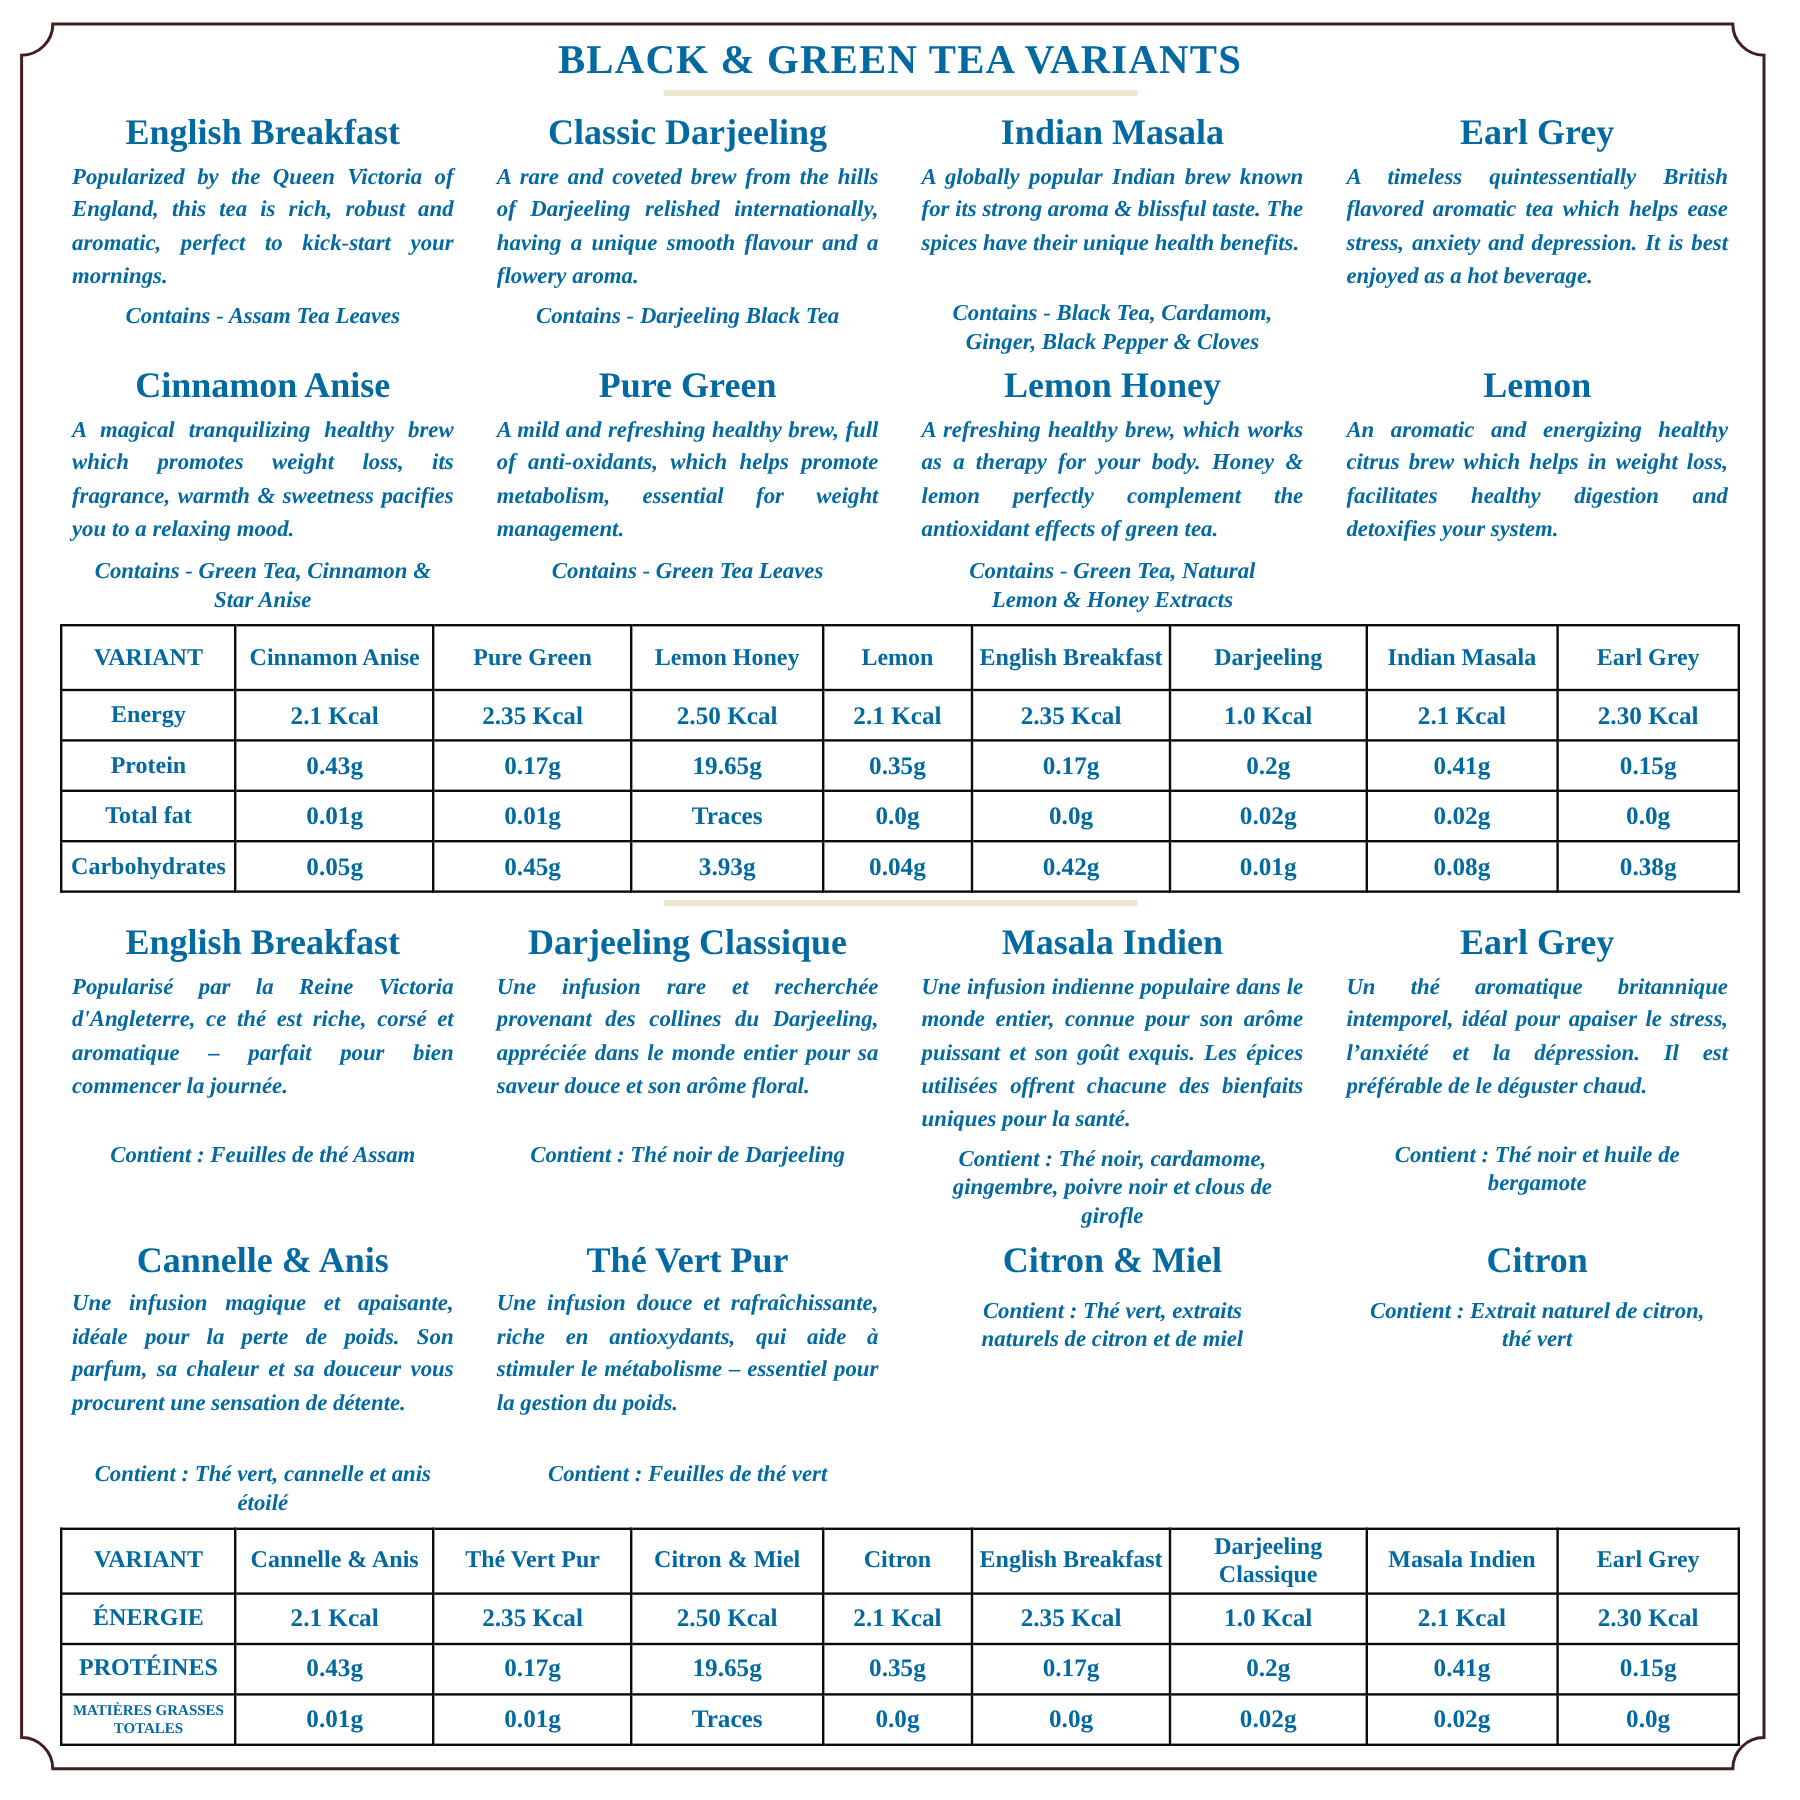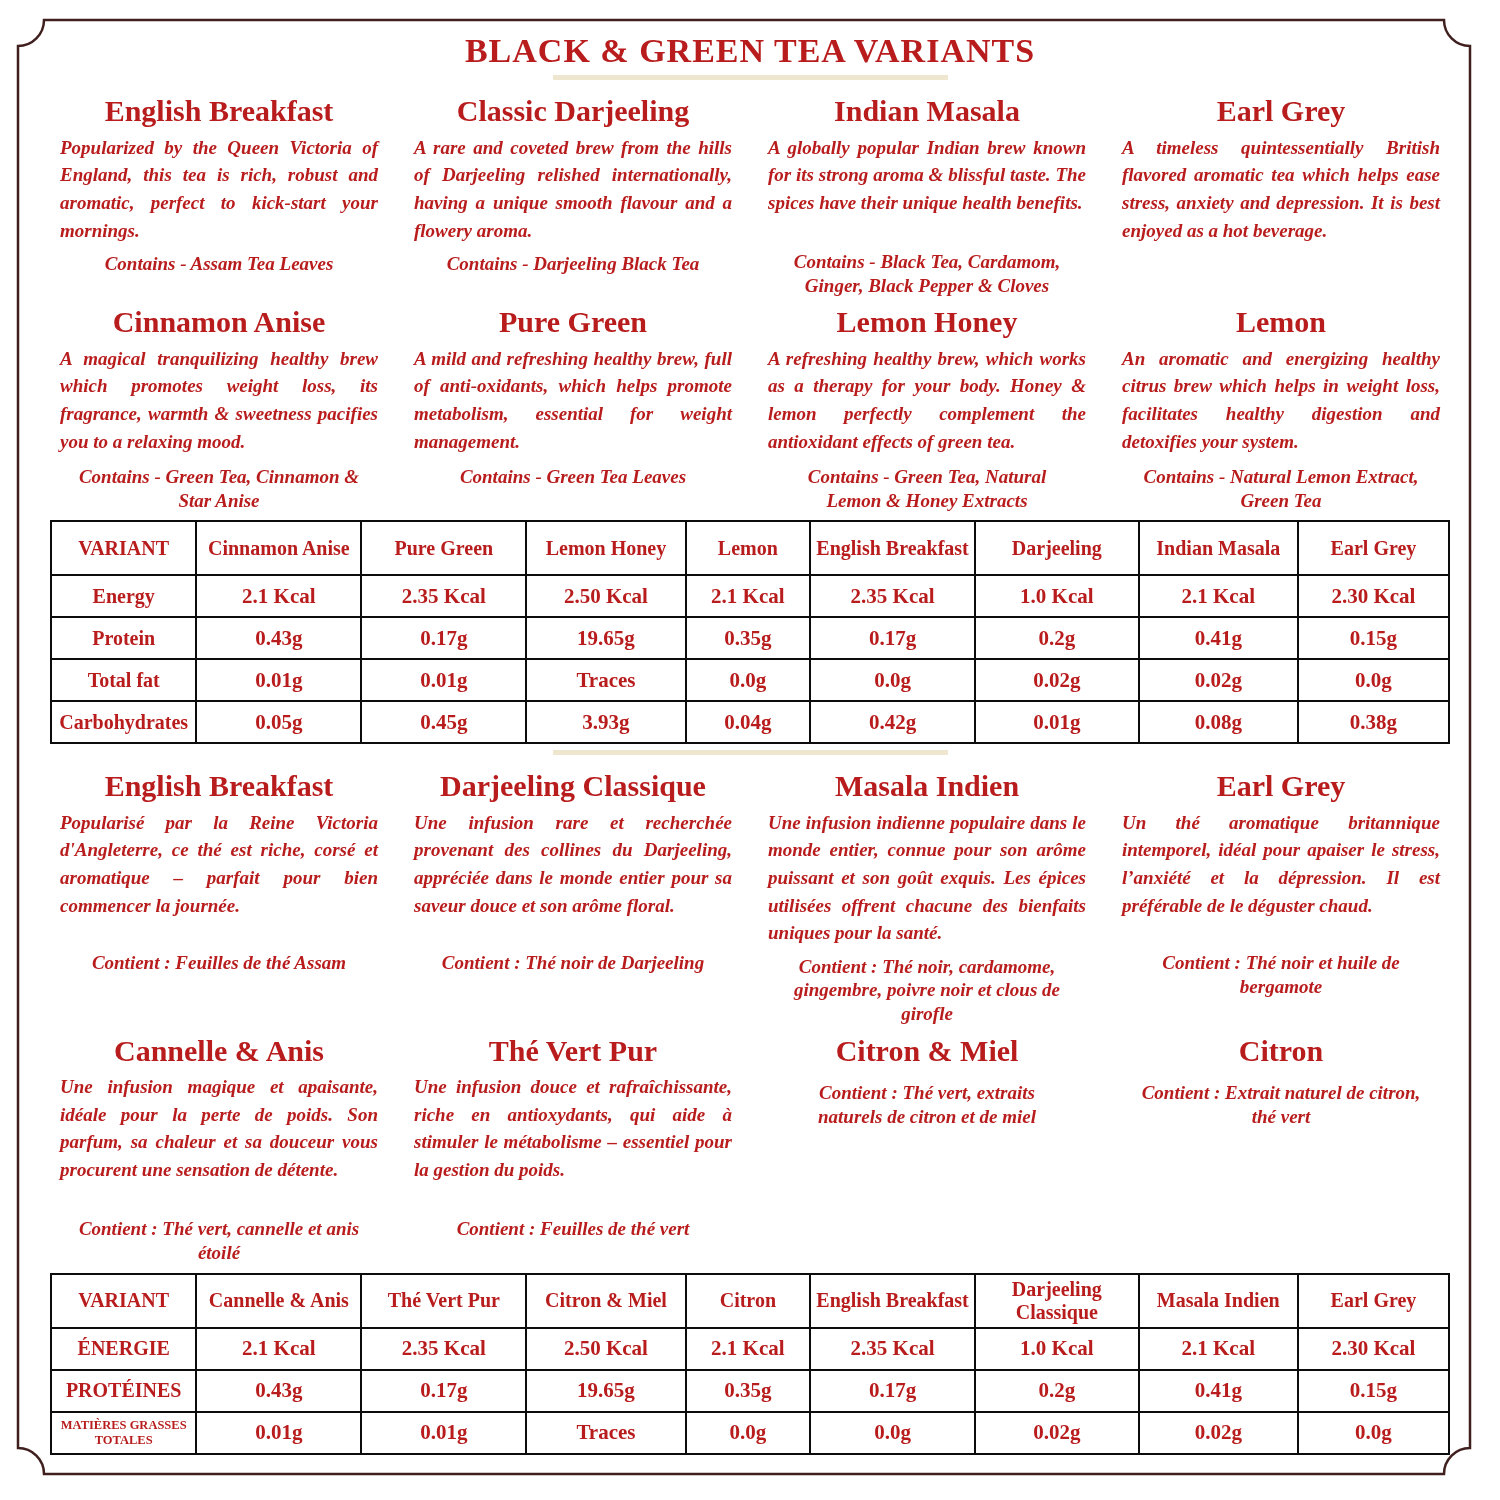--- a/index.html
+++ b/index.html
@@ -3,21 +3,21 @@
 <meta charset="utf-8">
 <style>
   html,body{margin:0;padding:0;background:#ffffff;}
   .page{
     position:relative;
     width:1500px;height:1500px;
     box-sizing:border-box;
     padding:24px 50px 0 50px;
     background:#ffffff;
     font-family:"Liberation Serif","DejaVu Serif",serif;
-    color:#b91c1c;
+    color:#0369a1;
     overflow:hidden;
   }
   .frame{position:absolute;left:0;top:0;width:1500px;height:1500px;pointer-events:none;}
   h1.sec-title{
     margin:8px 0 0 0;
     text-align:center;
     font-size:34px;
     font-weight:700;
     letter-spacing:1px;
     line-height:1.1;
@@ -134,21 +134,20 @@
         <p class="tea-contains">Contains - Green Tea Leaves</p>
       </div>
       <div class="tea-card">
         <h2 class="tea-name">Lemon Honey</h2>
         <p class="tea-desc">A refreshing healthy brew, which works as a therapy for your body. Honey &amp; lemon perfectly complement the antioxidant effects of green tea.</p>
         <p class="tea-contains">Contains - Green Tea, Natural Lemon &amp; Honey Extracts</p>
       </div>
       <div class="tea-card">
         <h2 class="tea-name">Lemon</h2>
         <p class="tea-desc">An aromatic and energizing healthy citrus brew which helps in weight loss, facilitates healthy digestion and detoxifies your system.</p>
-        <p class="tea-contains">Contains - Natural Lemon Extract, Green Tea</p>
       </div>
     </div>
 
     <table class="nutri">
       <colgroup>
         <col class="c0">
           <col class="c1">
           <col class="c2">
           <col class="c3">
           <col class="c4">

